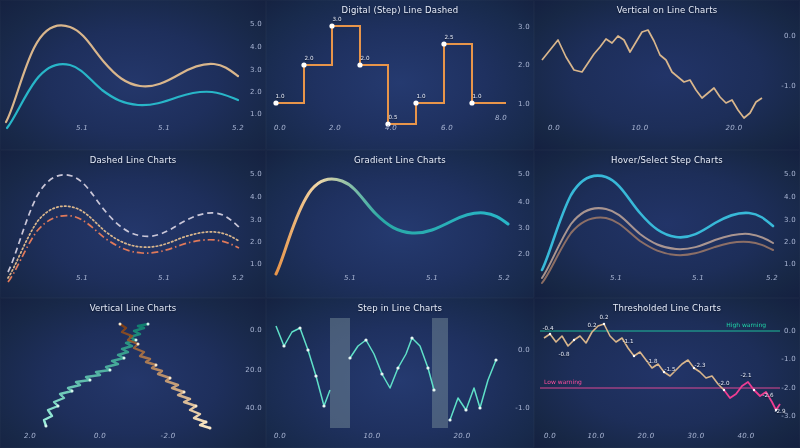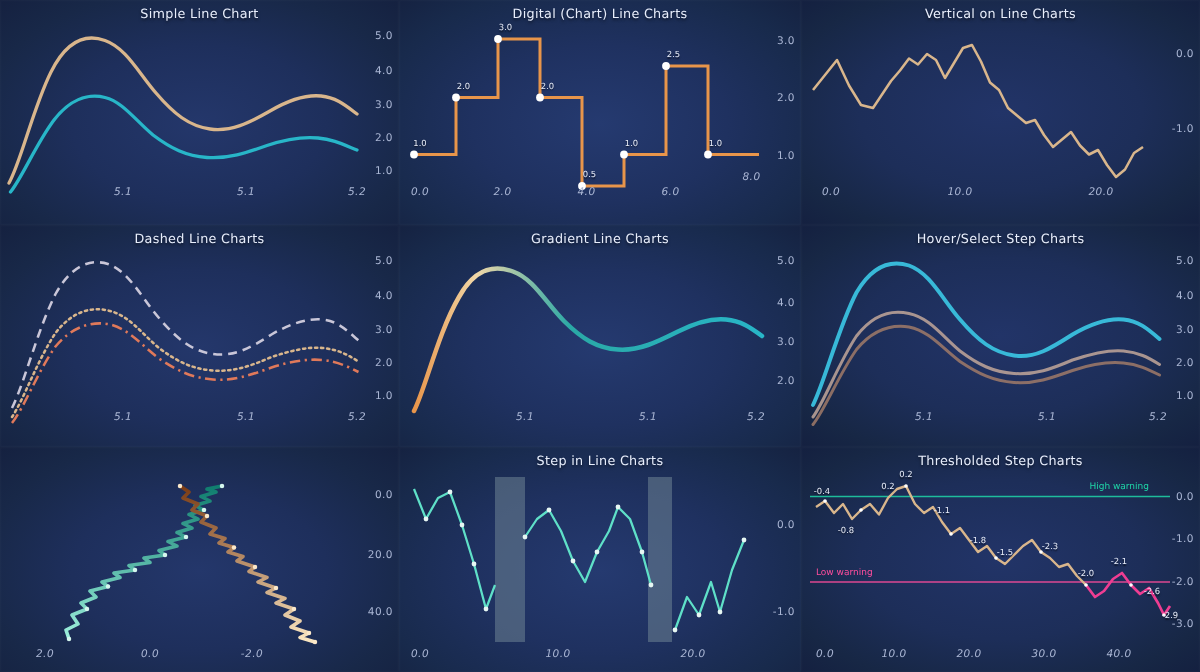--- a/index.html
+++ b/index.html
@@ -25,39 +25,38 @@
   .ann{position:absolute;font-size:5.6px;color:#e9eefb;white-space:nowrap;
        transform:translate(-50%,-50%);text-shadow:0 1px 1px rgba(0,0,0,.6);}
   .thr-lbl{position:absolute;font-size:6px;white-space:nowrap;}
 </style>
 </head>
 <body>
 
 <div id="grid">
 
   <div class="panel">
-    <div class="title">Simple Line Chart</div>
     <div class="plot">
       <svg width="266" height="150">
         <path fill="none" stroke="#d9b68c" stroke-width="2.2" stroke-linecap="round" d="M6,122 C14,108 22,72 34,48 C44,28 56,22 70,27 C84,32 92,48 104,62 C116,76 126,84 140,86 C154,88 166,82 180,74 C192,67 204,63 214,64 C224,65 230,70 238,76"></path>
         <path fill="none" stroke="#28b6c8" stroke-width="2.2" stroke-linecap="round" d="M7,128 C15,118 24,96 36,80 C46,67 58,62 70,65 C82,68 90,80 102,90 C114,99 124,104 138,105 C152,106 164,102 178,97 C190,93 202,91 212,92 C222,93 228,96 238,100"></path>
       </svg>
       <div class="ylab" style="top:24px">5.0</div>
       <div class="ylab" style="top:47px">4.0</div>
       <div class="ylab" style="top:70px">3.0</div>
       <div class="ylab" style="top:92px">2.0</div>
       <div class="ylab" style="top:114px">1.0</div>
       <div class="xlab" style="left:82px;top:124px">5.1</div>
       <div class="xlab" style="left:164px;top:124px">5.1</div>
       <div class="xlab" style="left:238px;top:124px">5.2</div>
     </div>
   </div>
 
   <div class="panel p2">
-    <div class="title">Digital (Chart) Line Charts</div>
+    <div class="title">Digital (Step) Line Dashed</div>
     <div class="plot">
       <svg width="268" height="150">
         <path fill="none" stroke="#e8954a" stroke-width="2" stroke-linejoin="miter" d="M10,103 L38,103 L38,65 L66,65 L66,26 L94,26 L94,65 L122,65 L122,124 L150,124 L150,103 L178,103 L178,44 L206,44 L206,103 L240,103"></path>
         <g fill="#ffffff">
           <circle cx="10" cy="103" r="2.6"></circle>
             <circle cx="38" cy="65" r="2.6"></circle>
           <circle cx="66" cy="26" r="2.6"></circle>
             <circle cx="94" cy="65" r="2.6"></circle>
           <circle cx="122" cy="124" r="2.6"></circle>
             <circle cx="150" cy="103" r="2.6"></circle>
@@ -154,20 +153,21 @@
       <div class="ylab" style="top:70px">3.0</div>
       <div class="ylab" style="top:92px">2.0</div>
       <div class="ylab" style="top:114px">1.0</div>
       <div class="xlab" style="left:82px;top:124px">5.1</div>
       <div class="xlab" style="left:164px;top:124px">5.1</div>
       <div class="xlab" style="left:238px;top:124px">5.2</div>
     </div>
   </div>
 
   <div class="panel">
+    <div class="title">Vertical Line Charts</div>
     <div class="plot">
       <svg width="266" height="150">
         <defs>
           <linearGradient id="tealG" x1="0" y1="1" x2="0" y2="0">
             <stop offset="0%" stop-color="#9ef0dd"></stop>
               <stop offset="100%" stop-color="#0f7d6e"></stop>
           </linearGradient>
           <linearGradient id="orangeG" x1="0" y1="1" x2="0" y2="0">
             <stop offset="0%" stop-color="#fae6c2"></stop>
               <stop offset="100%" stop-color="#7a3b14"></stop>
@@ -235,21 +235,21 @@
       </svg>
       <div class="ylab" style="top:52px">0.0</div>
       <div class="ylab" style="top:110px">-1.0</div>
       <div class="xlab" style="left:14px;top:134px">0.0</div>
       <div class="xlab" style="left:106px;top:134px">10.0</div>
       <div class="xlab" style="left:196px;top:134px">20.0</div>
     </div>
   </div>
 
   <div class="panel p3">
-    <div class="title">Thresholded Step Charts</div>
+    <div class="title">Thresholded Line Charts</div>
     <div class="plot">
       <svg width="266" height="150">
         <line x1="6" y1="33" x2="246" y2="33" stroke="#1fd6a8" stroke-width="1" opacity="0.85"></line>
         <line x1="6" y1="90" x2="246" y2="90" stroke="#ff4d9d" stroke-width="1" opacity="0.85"></line>
         <polyline fill="none" stroke="#d9b68c" stroke-width="1.6" stroke-linejoin="round" points="10,40 16,36 22,44 28,38 34,48 40,42 46,38 52,45 58,34 64,28 70,26 76,38 82,44 88,40 94,50 100,58 106,54 112,62 118,70 124,66 130,74 136,78 142,72 148,66 154,62 160,70 166,74 172,80 178,78 184,86 190,92"></polyline>
         <polyline fill="none" stroke="#ef3d92" stroke-width="1.8" stroke-linejoin="round" points="190,92 196,100 202,96 208,88 214,84 220,92 226,98 232,94 238,104 242,112 246,106"></polyline>
         <g fill="#ffffff">
           <circle cx="16" cy="36" r="1.2"></circle>
             <circle cx="40" cy="42" r="1.2"></circle>
             <circle cx="70" cy="26" r="1.2"></circle>

